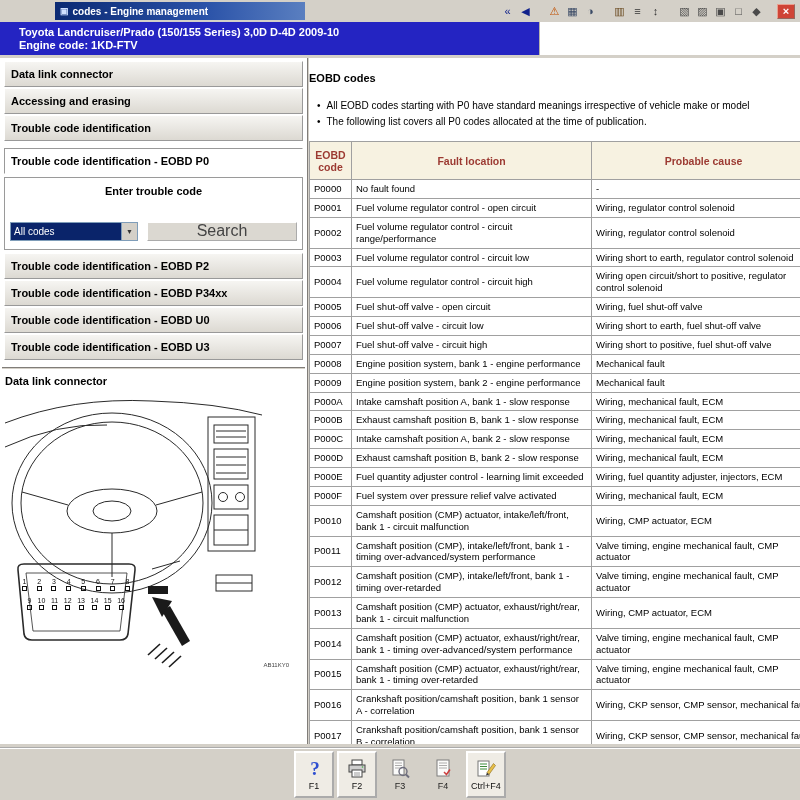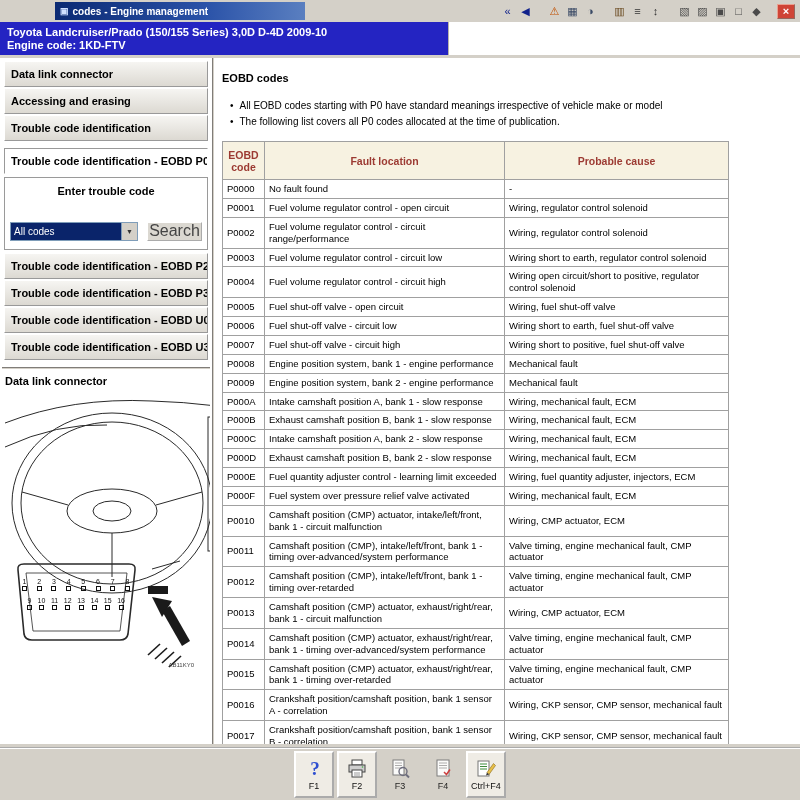--- a/index.html
+++ b/index.html
@@ -12,27 +12,27 @@
   .title-pill{width:250px;height:18px;background:linear-gradient(90deg,#0b2a73,#2a52a8 60%,#5a7fc0);display:flex;align-items:center;gap:4px;padding:0 5px;color:#fff;font-size:10px;font-weight:bold;white-space:nowrap;overflow:hidden}
   .window-glyph{font-size:9px;color:#cfe0ff}
   .tb-fill{flex:1}
   .toolbar{display:flex;align-items:center;gap:1px}
   .ticon{width:17px;height:16px;font-size:11px;line-height:15px;text-align:center;border:1px solid transparent;cursor:default}
   .ticon.grp{margin-left:11px}
   .close-btn{width:18px;height:15px;margin-left:12px;background:#cf4436;border:1px outset #e9a090;color:#fff;font-size:11px;line-height:12px;text-align:center;font-weight:bold;cursor:default}
 
   
   .vheader{height:36px;display:flex;border-bottom:3px solid #d4d0c8}
-  .vh-blue{width:448px;background:#2424c2;color:#fff;padding:3px 7px;display:flex;flex-direction:column;justify-content:center;gap:1px}
+  .vh-blue{width:539px;background:#2424c2;color:#fff;padding:3px 19px;display:flex;flex-direction:column;justify-content:center;gap:1px}
   .vh-line{font-size:11px;font-weight:bold;white-space:nowrap;overflow:hidden}
   .vh-rest{flex:1;background:#fff;border-left:1px solid #b8b4ac}
 
   
   .content{display:flex;height:686px;background:#fff}
-  .sidebar{width:214px;background:#fff;border-right:2px groove #d4d0c8;display:flex;flex-direction:column;padding:2px;overflow:hidden}
+  .sidebar{width:309px;background:#fff;border-right:2px groove #d4d0c8;display:flex;flex-direction:column;padding:2px;overflow:hidden}
   .sb-btn{height:26px;margin:1px 2px;background:linear-gradient(#f6f5f2,#dcd9d2);border:1px solid;border-color:#fff #999 #999 #fff;font-size:11px;font-weight:bold;display:flex;align-items:center;padding:0 6px;white-space:nowrap;overflow:hidden;cursor:default}
   .sb-btn.active{background:#fff;border-color:#999 #fff #fff #999}
   .gap{height:5px}
   .search-panel{margin:2px 2px;border:1px solid #9a9a9a;background:#fff;padding:4px 5px 8px}
   .sp-title{text-align:center;font-size:11px;font-weight:bold;padding:3px 0 25px}
   .sp-row{display:flex;align-items:center;gap:9px}
   .combo{flex:0 0 128px;height:19px;border:1px solid #7f9db9;display:flex;background:#fff}
   .combo-val{flex:1;background:#0a246a;color:#fff;font-size:10px;line-height:17px;padding:0 3px;overflow:hidden;white-space:nowrap}
   .combo-btn{width:16px;background:#d4d0c8;border-left:1px solid #7f9db9;font-size:7px;line-height:17px;text-align:center;color:#333;cursor:default}
   .search-btn{flex:1;height:19px;background:#dbd8d1;border:1px outset #fff;font-size:16px;color:#444;text-align:center;line-height:16px;cursor:default}
@@ -40,21 +40,21 @@
   .diagram{position:relative;flex:1;background:#fff;overflow:hidden}
   .diagram svg{position:absolute;left:0;top:0;width:263px;height:339px}
   .pins{position:absolute;left:16px;top:189px;width:116px}
   .pin-row{display:flex;justify-content:space-between;padding:0 4px}
   .pin-row.row2{margin-top:6px;padding:0 9px}
   .pin{display:flex;flex-direction:column;align-items:center;gap:1px;font-size:7px;color:#111}
   .pin-sq{width:5px;height:5px;border:1px solid #111}
   .diag-ref{position:absolute;right:16px;bottom:74px;font-size:6px;color:#444}
 
   
-  .main{flex:1;background:#fff;padding:14px 8px 0 8px;overflow:hidden}
+  .main{flex:1;background:#fff;padding:14px 8px 0 0;overflow:hidden}
   .main-heading{font-size:11px;font-weight:bold;margin-bottom:14px}
   .bullets{margin:0 0 12px 8px}
   .bullet-line{font-size:10px;line-height:1.55;display:flex;gap:6px}
   .codes-table{border-collapse:collapse;table-layout:fixed;width:506px;border:1px solid #606060}
   .codes-table th{background:#f7f2e1;color:#9c3a32;font-size:10.5px;font-weight:bold;border:1px solid #a0a0a0;height:38px;text-align:center;padding:1px 2px}
   .codes-table td{font-size:9.5px;line-height:1.25;border:1px solid #a0a0a0;padding:3px 4px;vertical-align:middle;background:#fff}
   .col-code{width:42px}
   .col-fault{width:240px}
   .col-cause{width:224px}
 

